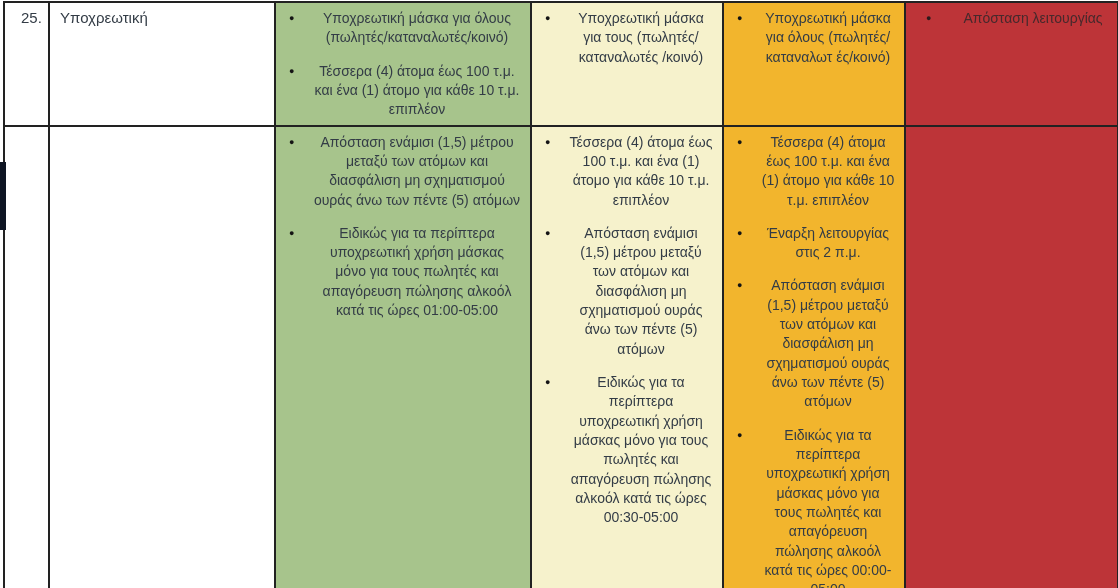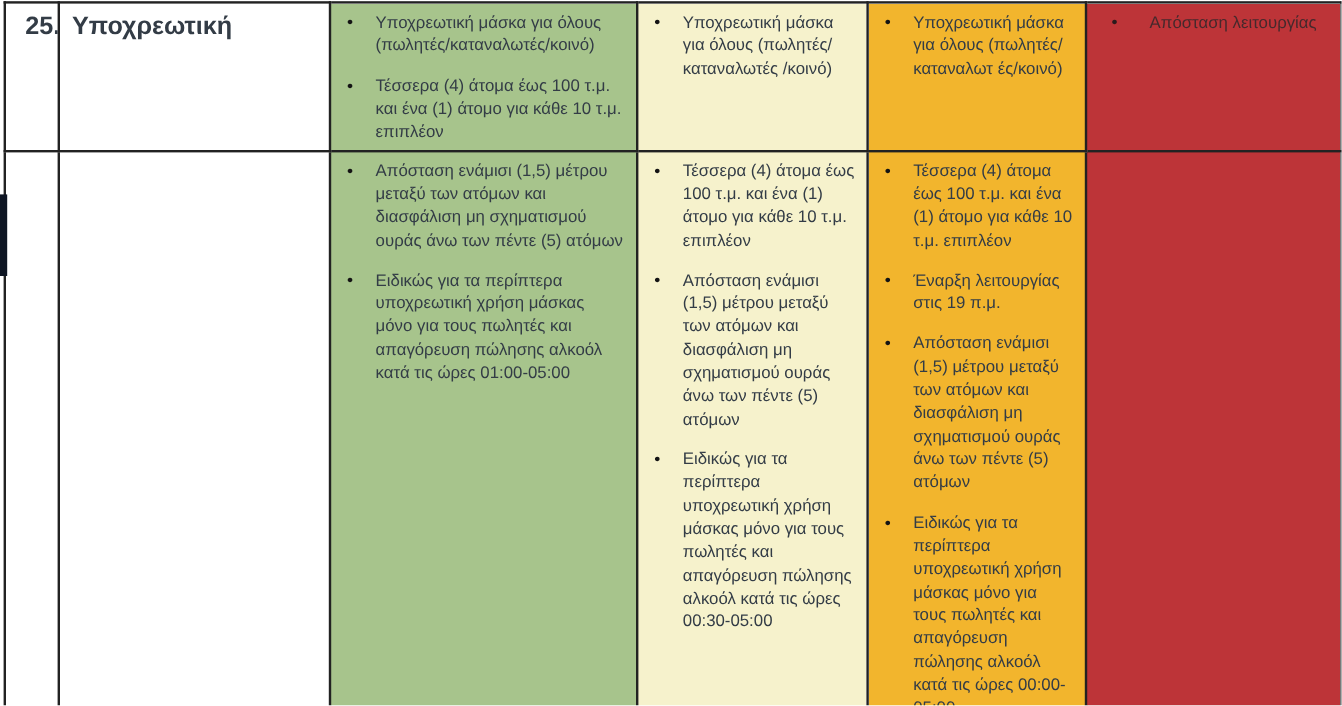--- a/index.html
+++ b/index.html
@@ -19,40 +19,40 @@
     margin:1px 0 0 3px;
   }
   td {
     border:2px solid #222222;
     vertical-align:top;
     padding:5px 7px 5px 10px;
     overflow:hidden;
   }
   td.white { background:#ffffff; }
   .num-text, .cat-text {
-    font-weight:bold;
-    font-size:21px;
+    font-weight:normal;
+    font-size:15px;
     line-height:1.3;
   }
   .num-text { padding-left:6px; }
   .bullet {
     display:flex;
     margin-top:14px;
     font-size:14px;
     line-height:1.38;
   }
   .bullet:first-child { margin-top:1px; }
   .dot {
     flex:0 0 24px;
     font-size:9px;
     line-height:19px;
     padding-left:3px;
     color:#141414;
   }
-  .txt { flex:1; padding-right:2px; }
+  .txt { flex:1; padding-right:2px;text-align:center; }
   td.red-cell { color:#46292c; }
   td.red-cell .dot { flex-basis:32px; padding-left:10px; color:#2b1a1c; }
   .edge-marker {
     position:absolute;
     left:0; top:162px;
     width:6px; height:68px;
     background:#0e1523;
     z-index:3;
   }
 </style>
@@ -86,21 +86,21 @@
           <span class="txt">Υποχρεωτική μάσκα για όλους (πωλητές/καταναλωτές/κοινό)</span>
         </div>
         <div class="bullet">
           <span class="dot">●</span>
           <span class="txt">Τέσσερα (4) άτομα έως 100 τ.μ. και ένα (1) άτομο για κάθε 10 τ.μ. επιπλέον</span>
         </div>
       </td>
       <td style="background-color: rgb(246, 242, 204);">
         <div class="bullet">
           <span class="dot">●</span>
-          <span class="txt">Υποχρεωτική μάσκα για όλους (πωλητές/καταναλωτές /κοινό)</span>
+          <span class="txt">Υποχρεωτική μάσκα για τους (πωλητές/καταναλωτές /κοινό)</span>
         </div>
       </td>
       <td style="background-color: rgb(242, 181, 45);">
         <div class="bullet">
           <span class="dot">●</span>
           <span class="txt">Υποχρεωτική μάσκα για όλους (πωλητές/καταναλωτ ές/κοινό)</span>
         </div>
       </td>
       <td class="red-cell" style="background-color: rgb(189, 52, 56);">
         <div class="bullet">
@@ -137,21 +137,21 @@
           <span class="txt">Ειδικώς για τα περίπτερα υποχρεωτική χρήση μάσκας μόνο για τους πωλητές και απαγόρευση πώλησης αλκοόλ κατά τις ώρες 00:30-05:00</span>
         </div>
       </td>
       <td style="background-color: rgb(242, 181, 45);">
         <div class="bullet">
           <span class="dot">●</span>
           <span class="txt">Τέσσερα (4) άτομα έως 100 τ.μ. και ένα (1) άτομο για κάθε 10 τ.μ. επιπλέον</span>
         </div>
         <div class="bullet">
           <span class="dot">●</span>
-          <span class="txt">Έναρξη λειτουργίας στις 19 π.μ.</span>
+          <span class="txt">Έναρξη λειτουργίας στις 2 π.μ.</span>
         </div>
         <div class="bullet">
           <span class="dot">●</span>
           <span class="txt">Απόσταση ενάμισι (1,5) μέτρου μεταξύ των ατόμων και διασφάλιση μη σχηματισμού ουράς άνω των πέντε (5) ατόμων</span>
         </div>
         <div class="bullet">
           <span class="dot">●</span>
           <span class="txt">Ειδικώς για τα περίπτερα υποχρεωτική χρήση μάσκας μόνο για τους πωλητές και απαγόρευση πώλησης αλκοόλ κατά τις ώρες 00:00-05:00</span>
         </div>
       </td>

